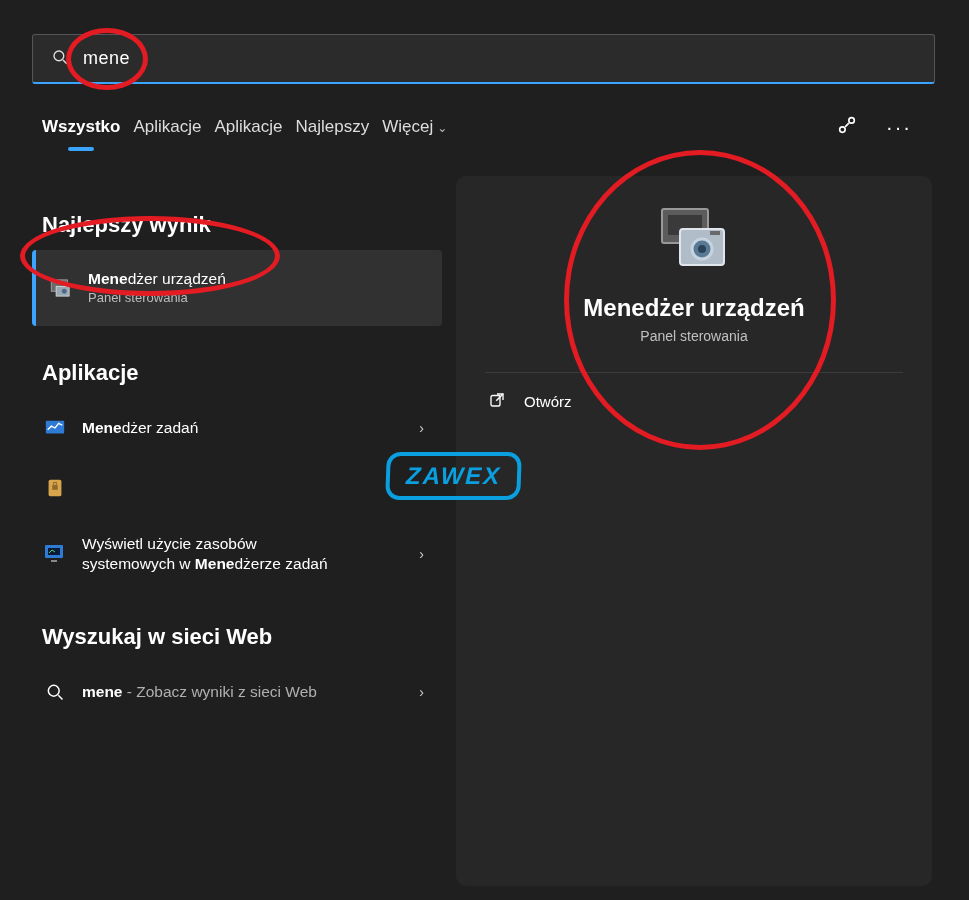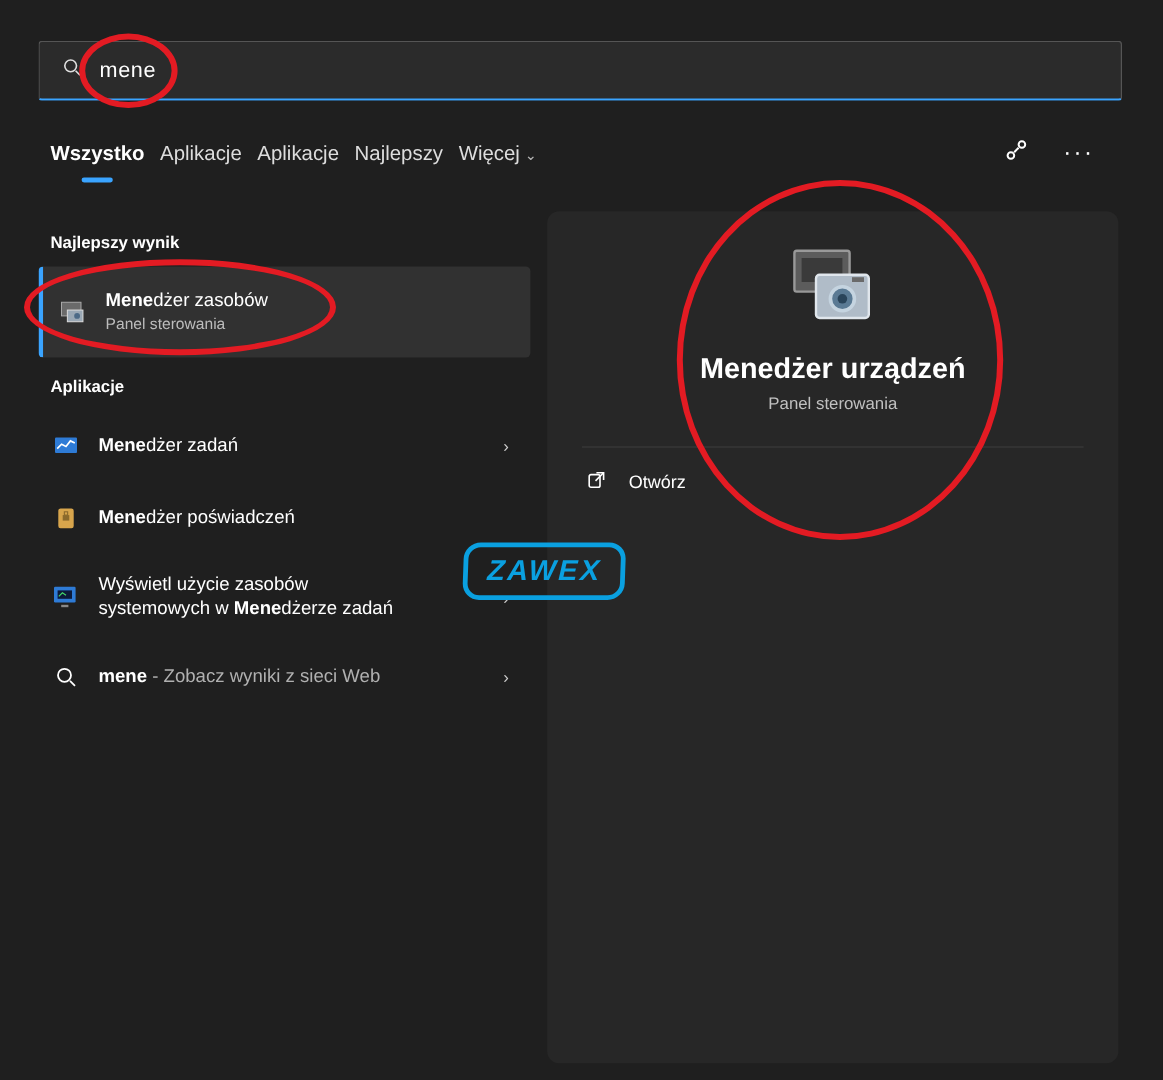--- a/index.html
+++ b/index.html
@@ -60,22 +60,22 @@
   .actionicons { display: flex; gap: 28px; align-items: center; padding-right: 20px;}
   .chev { font-size: 12px; opacity:.8; margin-left:4px;}
 
   
   .leftcol {
     position: absolute;
     left: 32px; top: 178px;
     width: 410px;
   }
   .sec-title {
-    font-size: 14px; font-weight: 600;
-    margin: 16px 0 12px 10px;
+    font-size: 22px; font-weight: 600;
+    margin: 34px 0 12px 10px;
   }
   .result {
     display: flex; align-items: center;
     height: 60px;
     padding: 0 10px;
     gap: 14px;
     border-radius: 4px;
     cursor: pointer;
   }
   .result.highlight {
@@ -194,21 +194,21 @@
 
     <div class="result highlight">
       <span class="icon">
         <svg width="26" height="26" viewBox="0 0 32 32">
             <rect x="4" y="6" width="20" height="14" fill="#6a6a6a" stroke="#aaa"></rect>
             <rect x="10" y="14" width="16" height="12" fill="#9aa8b5" stroke="#ddd"></rect>
             <circle cx="20" cy="20" r="3" fill="#4c6a87"></circle>
           </svg>
       </span>
       <div class="txt">
-        <div class="title"><b>Mene</b><span>dżer zasobów</span></div>
+        <div class="title"><b>Mene</b><span>dżer urządzeń</span></div>
         <div class="sub">Panel sterowania</div>
       </div>
     </div>
 
     <div class="sec-title">Aplikacje</div>
 
     <div class="result">
       <span class="icon">
         <svg width="22" height="22" viewBox="0 0 24 24">
             <rect x="2" y="4" width="20" height="14" fill="#2e7bd6" rx="1"></rect>
@@ -223,43 +223,41 @@
 
 
     <div class="result">
       <span class="icon">
         <svg width="22" height="22" viewBox="0 0 24 24">
             <rect x="5" y="3" width="14" height="18" fill="#d8a54c" rx="2"></rect>
             <rect x="9" y="9" width="6" height="5" fill="#8c6a2c"></rect>
             <rect x="10.5" y="6" width="3" height="3" fill="none" stroke="#8c6a2c"></rect>
           </svg>
       </span>
-      <div class="txt">
-        <div class="title"><b>Mene</b><span>dżer poświadczeń</span></div>
-      </div>
     </div>
 
     <div class="result" style="height:72px">
       <span class="icon">
         <svg width="24" height="24" viewBox="0 0 24 24">
             <rect x="2" y="3" width="18" height="13" fill="#2e7bd6" rx="1"></rect>
             <rect x="5" y="6" width="12" height="7" fill="#0c1a3a"></rect>
             <polyline points="6,11 9,8 12,10" stroke="#43d66b" fill="none"></polyline>
             <rect x="8" y="18" width="6" height="2" fill="#888"></rect>
           </svg>
       </span>
       <div class="txt">
         <div class="title">
           <span>Wyświetl użycie zasobów</span><br>
           <span>systemowych w </span><b>Mene</b><span>dżerze zadań</span>
         </div>
       </div>
       <span class="arrow">›</span>
     </div>
 
+    <div class="sec-title">Wyszukaj w sieci Web</div>
 
     <div class="result">
       <span class="icon">
         <svg width="20" height="20" viewBox="0 0 24 24" class="ic-svg">
             <circle cx="10.5" cy="10.5" r="6.5"></circle>
             <line x1="16" y1="16" x2="21" y2="21"></line>
           </svg>
       </span>
       <div class="txt">
         <div class="title">

